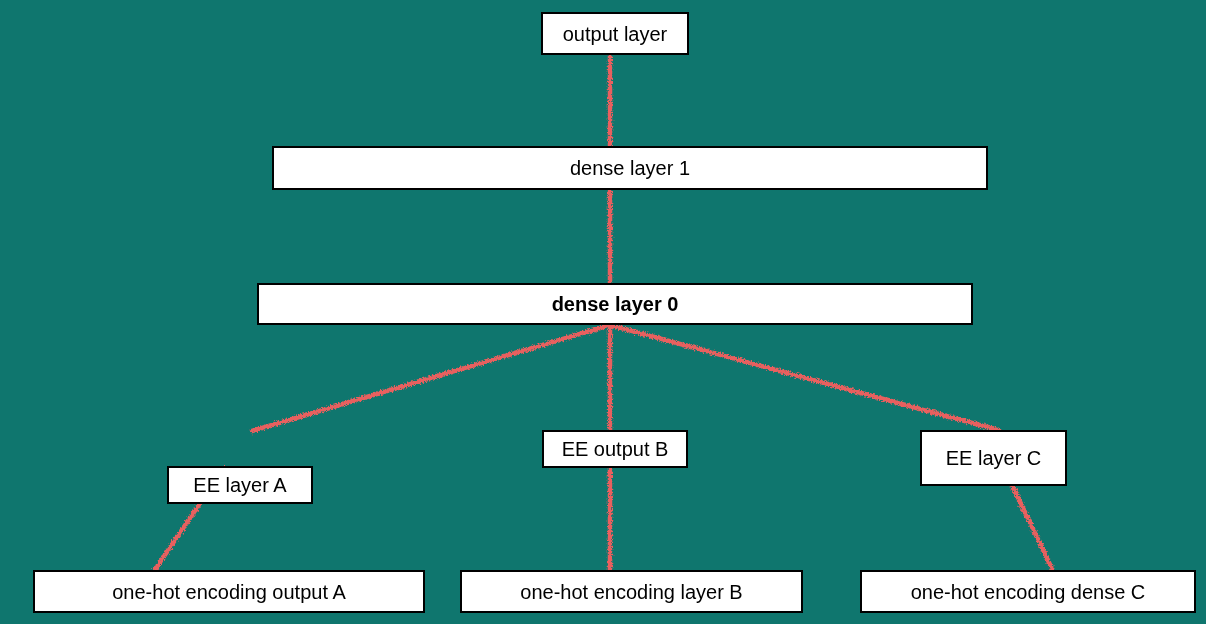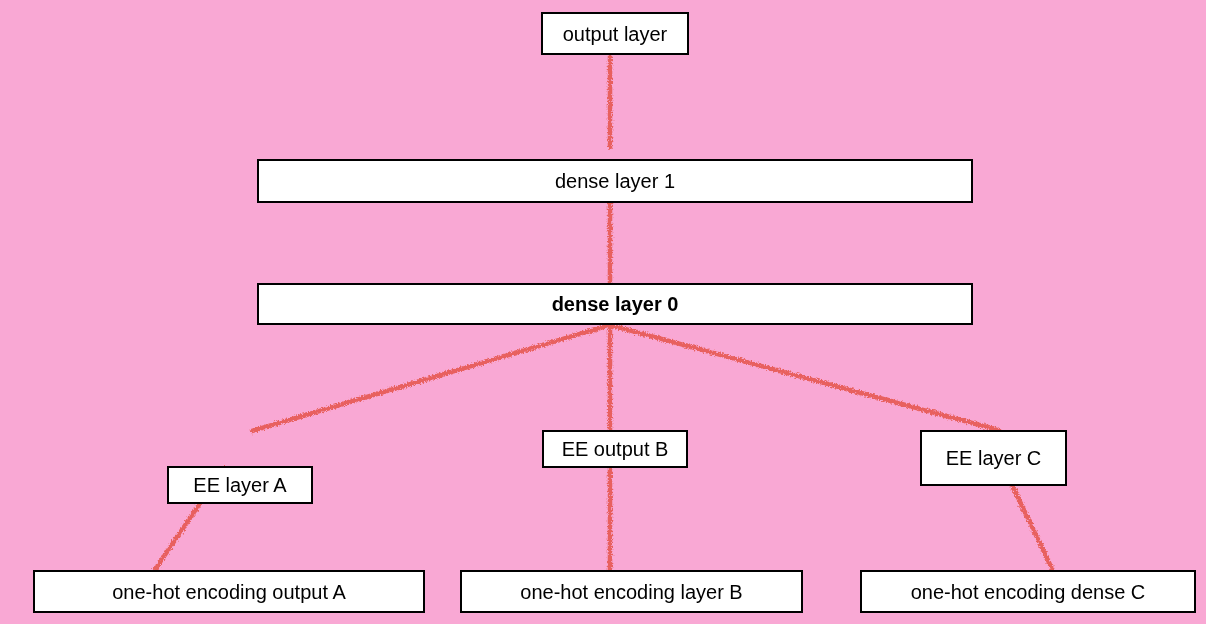--- a/index.html
+++ b/index.html
@@ -4,21 +4,21 @@
 <style>
   html, body {
     margin: 0;
     padding: 0;
     background: #ffffff;
   }
   .canvas {
     position: relative;
     width: 1206px;
     height: 624px;
-    background: #f9a8d4;
+    background: #0f766e;
     font-family: "Liberation Sans", sans-serif;
     overflow: hidden;
   }
   .edges-layer {
     position: absolute;
     left: 0;
     top: 0;
     width: 1206px;
     height: 624px;
     z-index: 1;
@@ -33,21 +33,21 @@
     background: #ffffff;
     border: 2.5px solid #000000;
     box-sizing: border-box;
     color: #000000;
     font-size: 20px;
     line-height: 1;
     white-space: nowrap;
   }
   
   #n-output  { left: 541px; top: 12px;  width: 148px; height: 43px; }
-  #n-dense1  { left: 257px; top: 146px; width: 716px; height: 44px; margin-top: 13px; }
+  #n-dense1  { left: 272px; top: 146px; width: 716px; height: 44px; }
   #n-dense0  { left: 257px; top: 283px; width: 716px; height: 42px; font-weight: bold; }
   #n-ee-a    { left: 167px; top: 430px; width: 146px; height: 38px; margin-top: 36px; }
   #n-ee-b    { left: 542px; top: 430px; width: 146px; height: 38px; }
   #n-ee-c    { left: 920px; top: 430px; width: 147px; height: 56px; }
   #n-oh-a    { left: 33px;  top: 570px; width: 392px; height: 43px; }
   #n-oh-b    { left: 460px; top: 570px; width: 343px; height: 43px; }
   #n-oh-c    { left: 860px; top: 570px; width: 336px; height: 43px; }
 </style>
 </head>
 <body>

